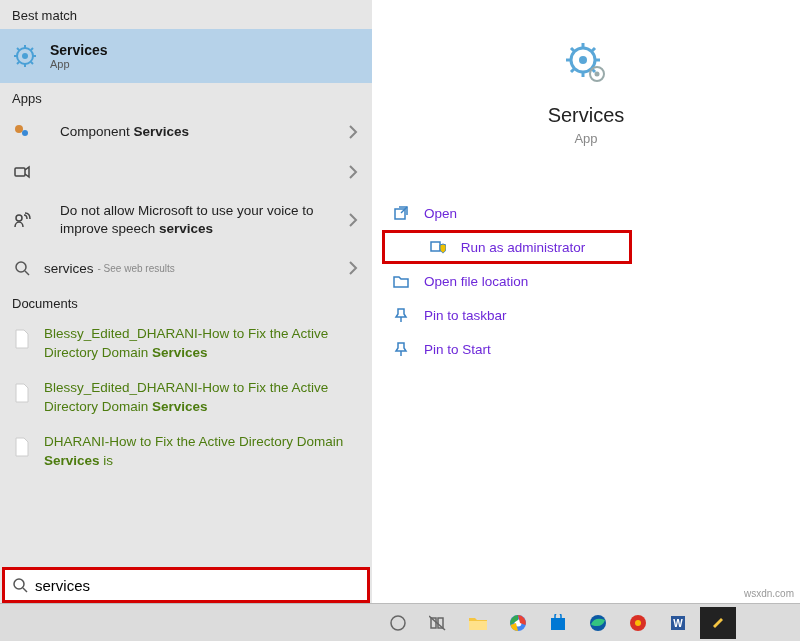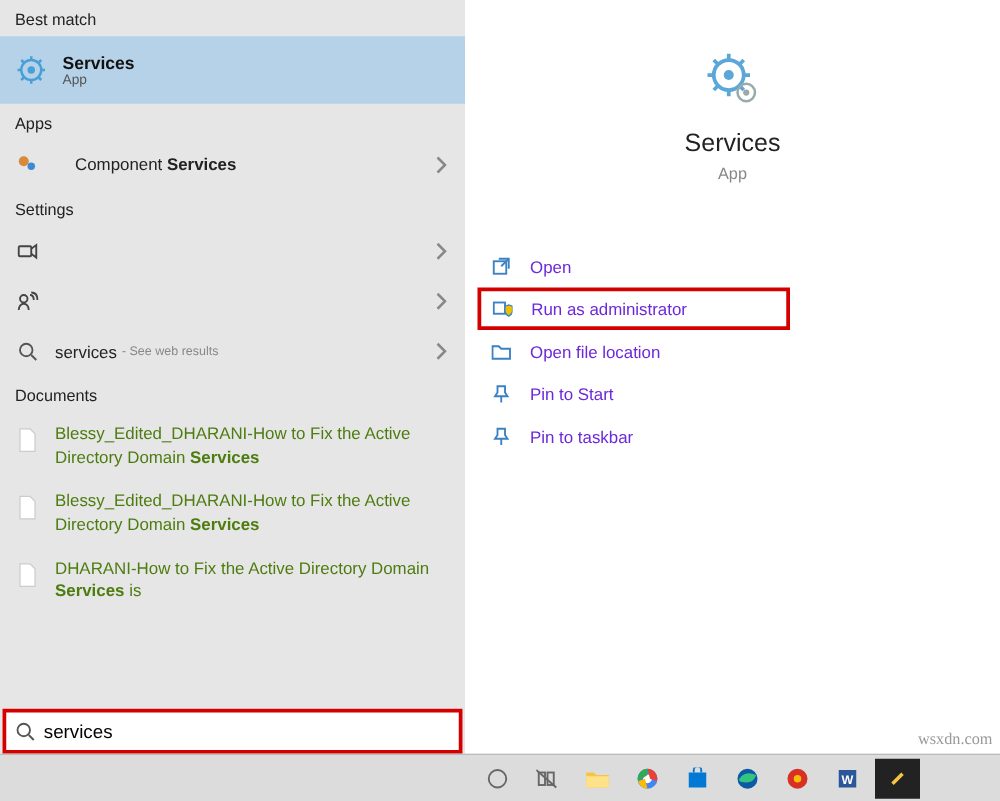--- a/index.html
+++ b/index.html
@@ -27,30 +27,30 @@
     .doc-text { font-size:13.5px; color:#4d7c0f; flex:1; line-height:1.4; }
     .doc-text b { font-weight:600; }
 
     .right-icon-wrap { margin-bottom: 18px; }
     .right-title { font-size: 20px; color: #222; margin-bottom: 4px; }
     .right-sub { font-size: 13px; color: #888; margin-bottom: 50px; }
     .action-list { width: 100%; padding: 0 12px; }
     .action-item { display:flex; align-items:center; height:34px; padding:0 8px; font-size:13.5px; color:#6d28d9; }
     .action-icon { width:18px; height:18px; margin-right:14px; display:flex; align-items:center; justify-content:center; color:#3b82c4; }
     .highlight-red { border: 3px solid #d40000; }
-    .action-highlight { width: 250px; margin-left: -2px; }
+    .action-highlight { width: 250px; margin-left: -2px; justify-content: center; }
 
     .search-bar-wrap { position:absolute; bottom:38px; left:2px; width:368px; height:36px; border:3px solid #d40000; background:#fff; display:flex; align-items:center; padding:0 6px; }
     .search-bar-wrap input { border:none; outline:none; font-size:15px; flex:1; padding-left:6px; }
     .search-icon-sm { width:18px; height:18px; color:#555; display:flex; align-items:center; justify-content:center; }
 
     .taskbar { position:absolute; bottom:0; left:0; right:0; height:38px; background:#dcdcdc; display:flex; align-items:center; padding-left:380px; gap:4px; border-top:1px solid #bbb; }
     .taskbar-icon { width:36px; height:32px; display:flex; align-items:center; justify-content:center; font-size:16px; }
 
-    .watermark { position:absolute; bottom:42px; right:6px; font-size:13px; color:#999;font-family:Liberation Serif, serif; }
+    .watermark { position:absolute; bottom:42px; right:6px; font-size:10px; color:#999; }
 
     svg { display:block; }
   </style>
 </head>
 <body>
 
 <div class="container">
   <div class="left-panel">
 
     <div class="section-header">Best match</div>
@@ -86,21 +86,20 @@
           </svg>
       </div>
       <div class="result-text"><span>Component </span><b>Services</b></div>
       <span class="chevron">
           <svg width="9" height="14" viewBox="0 0 9 14">
             <path d="M1 1 L7 7 L1 13" fill="none" stroke="#888" stroke-width="2"></path>
           </svg>
         </span>
     </div>
 
-    <div class="section-header">Settings</div>
     <div class="result-row">
       <div class="row-icon">
         <svg width="18" height="18" viewBox="0 0 18 18" fill="none" stroke="#444" stroke-width="1.5">
             <rect x="2" y="5" width="10" height="8" rx="1"></rect>
             <path d="M12 7 L16 4 L16 14 L12 11"></path>
           </svg>
       </div>
       <span class="chevron">
           <svg width="9" height="14" viewBox="0 0 9 14">
             <path d="M1 1 L7 7 L1 13" fill="none" stroke="#888" stroke-width="2"></path>
@@ -109,20 +108,21 @@
     </div>
     <div class="result-row">
       <div class="row-icon">
         <svg width="18" height="18" viewBox="0 0 18 18" fill="none" stroke="#444" stroke-width="1.5">
             <circle cx="6" cy="7" r="3"></circle>
             <path d="M2 16 c0-3 2-5 4-5 s4 2 4 5"></path>
             <path d="M11 4 q3 0 3 4"></path>
             <path d="M12 2 q5 0 5 6"></path>
           </svg>
       </div>
+      <div class="result-text"><span>Do not allow Microsoft to use your voice to improve speech </span><b>services</b><span></span></div>
       <span class="chevron">
           <svg width="9" height="14" viewBox="0 0 9 14">
             <path d="M1 1 L7 7 L1 13" fill="none" stroke="#888" stroke-width="2"></path>
           </svg>
         </span>
     </div>
 
     <div class="web-row">
       <div class="row-icon">
         <svg width="16" height="16" viewBox="0 0 16 16" fill="none" stroke="#555" stroke-width="1.5">
@@ -219,30 +219,30 @@
           </div>
         <span>Open file location</span>
       </div>
       <div class="action-item">
         <div class="action-icon">
             <svg width="16" height="16" viewBox="0 0 16 16" fill="none" stroke="#3b82c4" stroke-width="1.5">
               <path d="M5 2 h6 v5 l2 3 h-10 l2-3 z"></path>
               <line x1="8" y1="10" x2="8" y2="15"></line>
             </svg>
           </div>
-        <span>Pin to Start</span>
+        <span>Pin to taskbar</span>
       </div>
       <div class="action-item">
         <div class="action-icon">
             <svg width="16" height="16" viewBox="0 0 16 16" fill="none" stroke="#3b82c4" stroke-width="1.5">
               <path d="M5 2 h6 v5 l2 3 h-10 l2-3 z"></path>
               <line x1="8" y1="10" x2="8" y2="15"></line>
             </svg>
           </div>
-        <span>Pin to taskbar</span>
+        <span>Pin to Start</span>
       </div>
     </div>
   </div>
 </div>
 
 <div class="search-bar-wrap">
   <div class="search-icon-sm">
     <svg width="16" height="16" viewBox="0 0 16 16" fill="none" stroke="#555" stroke-width="1.5">
         <circle cx="7" cy="7" r="5"></circle>
         <line x1="11" y1="11" x2="15" y2="15"></line>

